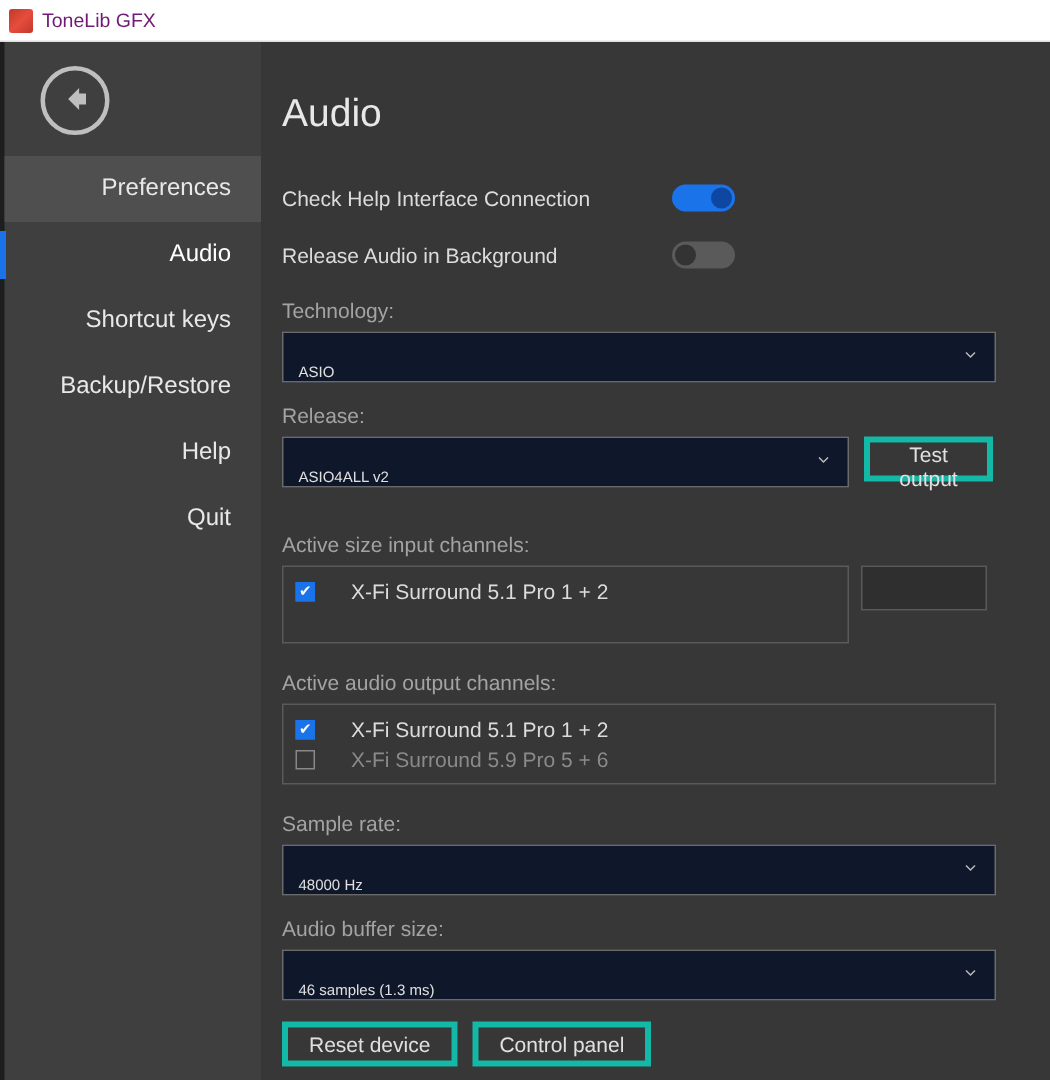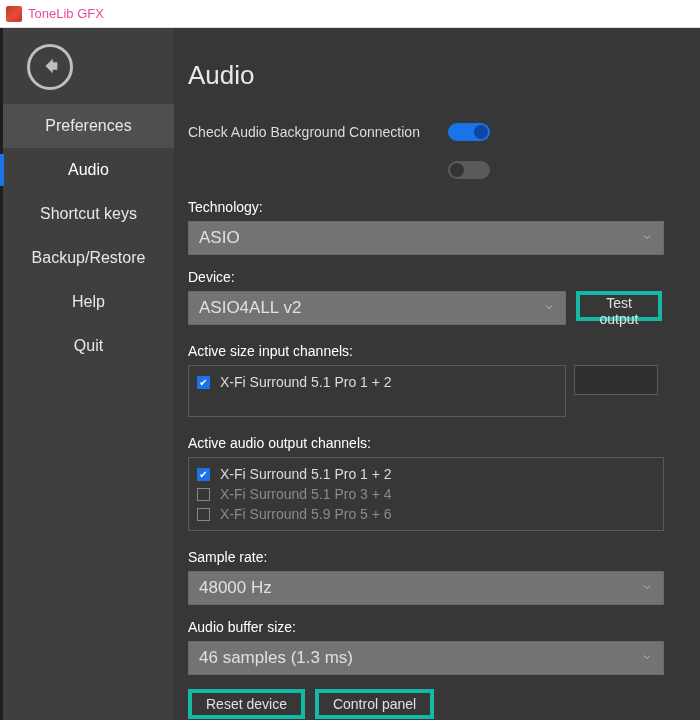--- a/index.html
+++ b/index.html
@@ -11,21 +11,21 @@
     height: 720px;
     overflow: hidden;
   }
   .titlebar {
     height: 28px;
     background: #fff;
     border-bottom: 1px solid #ddd;
     display: flex;
     align-items: center;
     padding: 0 6px;
-    color: #ec4899;
+    color: #701a75;
   }
   .titlebar .app-icon {
     width: 16px; height: 16px;
     background: linear-gradient(135deg,#c0392b 0%,#e74c3c 50%,#c0392b 100%);
     margin-right: 6px;
     border-radius: 2px;
   }
   .app-body {
     display: flex;
     height: 692px;
@@ -48,21 +48,21 @@
     align-items: center;
     justify-content: center;
     cursor: pointer;
   }
   .back-circle svg { width: 22px; height: 22px; fill: #bfbfbf; }
   .nav-item {
     font-size: 16px;
     color: #e8e8e8;
     padding: 13px 20px;
     cursor: pointer;
-    text-align: center;
+    text-align: right;
     background: none;
     border: none;
     width: 100%;
   }
   .nav-item.highlight { background: #4f4f4f; }
   .nav-item.selected { color: #fff; position: relative; }
   .nav-item.selected::before {
     content: ""; position: absolute; left: -3px; top: 6px; bottom: 6px;
     width: 4px; background: #1a73e8;
   }
@@ -96,31 +96,31 @@
   }
   .toggle .knob {
     position: absolute; width: 14px; height: 14px; border-radius: 50%;
     top: 2px; background: #222;
   }
   .toggle.on { background: #1a73e8; }
   .toggle.on .knob { right: 2px; background: #0d47a1; }
   .toggle.off { background: #5a5a5a; }
   .toggle.off .knob { left: 2px; background: #333; }
   .field-label {
-    font-size: 14px; color: #ffffff; margin-bottom: 6px; margin-top: 6px;
+    font-size: 14px; color: #a3a3a3; margin-bottom: 6px; margin-top: 6px;
   }
   .select {
     width: 476px;
     height: 34px;
     border: 1px solid #6a6a6a;
-    background: #737373;
+    background: #0f172a;
     color: #e0e0e0;
-    font-size: 17px;
-    display: flex;
-    align-items: center;
+    font-size: 10px;
+    display: flex;
+    align-items: flex-end;
     padding: 0 10px;
     position: relative;
     cursor: pointer;
     margin-bottom: 14px;
   }
   .select.narrow { width: 378px; }
   .chev {
     position: absolute; right: 10px; top: 50%; transform: translateY(-50%);
   }
   .chev svg { width: 12px; height: 12px; stroke: #bbb; fill: none; stroke-width: 2; }
@@ -136,21 +136,21 @@
   }
   .channel-box {
     border: 1px solid #5a5a5a;
     width: 378px;
     min-height: 52px;
     padding: 6px 8px;
     margin-bottom: 4px;
   }
   .channel-box.output { margin-bottom: 18px; }
   .channel-item {
-    display: flex; align-items: center; gap: 10px;
+    display: flex; align-items: center; gap: 24px;
     font-size: 14px; color: #dcdcdc; padding: 2px 0;
     cursor: pointer;
   }
   .channel-item.disabled { color: #8a8a8a; }
   .chk {
     width: 13px; height: 13px; border: 1px solid #888; background: #373737;
     display: inline-flex; align-items: center; justify-content: center;
     font-size: 10px; color: #fff;
   }
   .chk.checked { background: #1a73e8; border-color: #1a73e8; }
@@ -185,43 +185,44 @@
     <button class="nav-item"><span>Shortcut keys</span></button>
     <button class="nav-item"><span>Backup/Restore</span></button>
     <button class="nav-item"><span>Help</span></button>
     <button class="nav-item"><span>Quit</span></button>
   </div>
 
   <div class="content">
     <h1 class="page-title">Audio</h1>
 
     <div class="row">
-      <span class="row-label">Check Audio Background Connection</span>
+      <span class="row-label">Check Help Interface Connection</span>
       <div class="toggle on">
           <div class="knob"></div>
         </div>
     </div>
 
     <div class="row">
+      <span class="row-label">Release Audio in Background</span>
       <div class="toggle off">
           <div class="knob"></div>
         </div>
     </div>
 
     <div class="field-label">Technology:</div>
     <div class="select">
       <span>ASIO</span>
       <span class="chev"><svg viewBox="0 0 24 24">
             <polyline points="6 9 12 15 18 9"></polyline>
           </svg></span>
     </div>
 
-    <div class="field-label">Device:</div>
+    <div class="field-label">Release:</div>
     <div class="device-row">
-      <div class="select narrow" style="margin-bottom:4px">
+      <div class="select narrow" style="margin-bottom:16px">
         <span>ASIO4ALL v2</span>
         <span class="chev"><svg viewBox="0 0 24 24">
               <polyline points="6 9 12 15 18 9"></polyline>
             </svg></span>
       </div>
       <button class="btn" style="width:86px"><span>Test output</span></button>
     </div>
 
     <div class="field-label">Active size input channels:</div>
     <div class="input-channels-row">
@@ -235,24 +236,20 @@
     </div>
 
     <div class="field-label" style="margin-top:14px">Active audio output channels:</div>
     <div class="channel-box output" style="width:476px">
       <div class="channel-item">
         <span class="chk checked"></span>
         <span>X-Fi Surround 5.1 Pro 1 + 2</span>
       </div>
       <div class="channel-item disabled">
         <span class="chk"></span>
-        <span>X-Fi Surround 5.1 Pro 3 + 4</span>
-      </div>
-      <div class="channel-item disabled">
-        <span class="chk"></span>
         <span>X-Fi Surround 5.9 Pro 5 + 6</span>
       </div>
     </div>
 
     <div class="field-label">Sample rate:</div>
     <div class="select">
       <span>48000 Hz</span>
       <span class="chev"><svg viewBox="0 0 24 24">
             <polyline points="6 9 12 15 18 9"></polyline>
           </svg></span>

